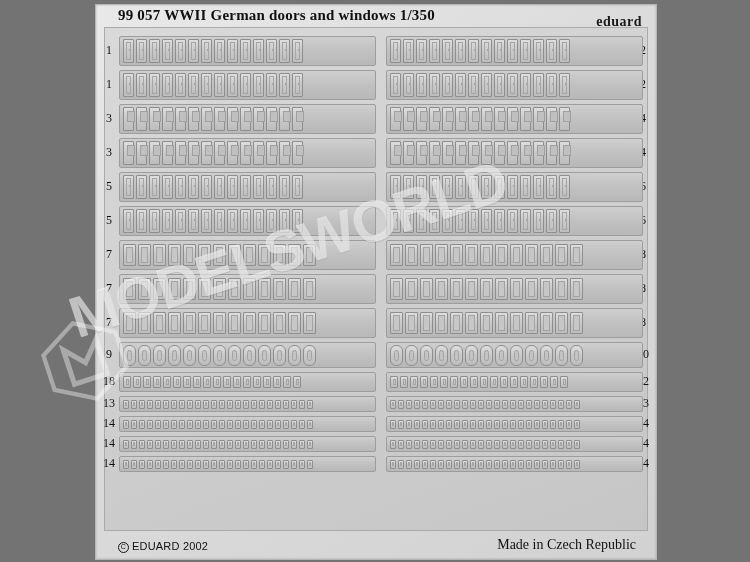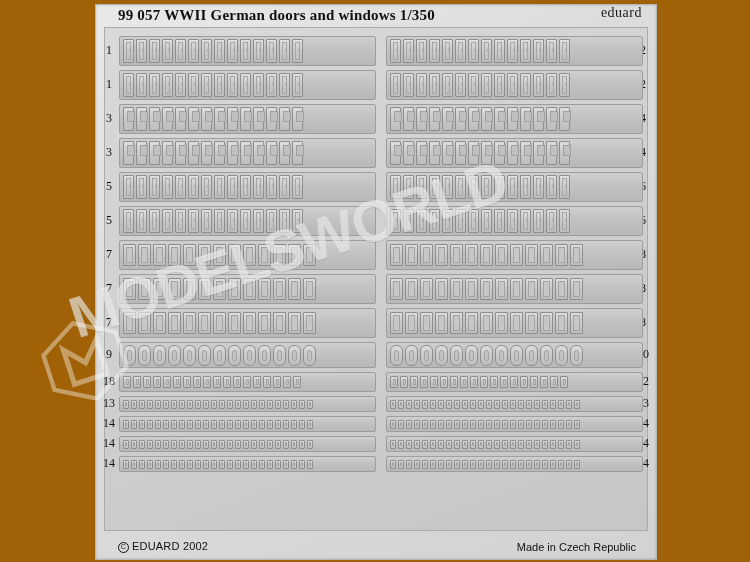--- a/index.html
+++ b/index.html
@@ -4,21 +4,21 @@
 <style>
   html,body{margin:0;padding:0;}
   body{
     width:750px;height:562px;overflow:hidden;
     background:#ffffff;
     font-family:"Liberation Serif", serif;
     position:relative;
   }
   #sheet{
     position:absolute;left:0;top:0;width:750px;height:562px;
-    background:#a16207;
+    background:#737373;
   }
   
   .fret{
     position:absolute;
     left:95px;top:4px;width:560px;height:554px;
     background:linear-gradient(145deg,#e9e9e9 0%,#dcdcdc 40%,#d2d2d2 100%);
     border:1px solid #b6b6b6;
     box-shadow:0 0 2px rgba(0,0,0,.25) inset;
   }
   .fret-inner{
@@ -30,36 +30,36 @@
     position:absolute;left:0;top:0;width:100%;height:22px;
     display:flex;align-items:center;
   }
   .title{
     position:absolute;left:22px;top:2px;
     font-family:"Liberation Serif", serif;
     font-weight:bold;font-size:15px;color:#111;
     letter-spacing:.2px;white-space:nowrap;
   }
   .brand{
-    position:absolute;right:14px;top:0;
+    position:absolute;right:14px;top:9px;
     font-family:"Liberation Serif", serif;
-    font-size:14px;color:#1a1a1a;font-weight:normal;
+    font-size:14px;color:#1a1a1a;font-weight:bold;
     letter-spacing:.5px;
   }
   .footer{
     position:absolute;left:0;bottom:2px;width:100%;height:24px;
   }
   .copyright{
     position:absolute;left:22px;bottom:4px;
     font-size:11px;color:#111;font-family:"Liberation Sans", sans-serif;
     letter-spacing:.2px;
   }
   .made{
     position:absolute;right:20px;bottom:4px;
-    font-size:11px;color:#111;font-family:Liberation Sans, sans-serif;margin-top:8px;
+    font-size:14px;color:#111;font-family:Liberation Serif, serif;margin-top:8px;
   }
   .cmark{
     display:inline-block;border:1px solid #111;border-radius:50%;
     width:9px;height:9px;line-height:8px;text-align:center;font-size:7px;
     margin-right:3px;vertical-align:1px;
   }
 
   
   .row{
     position:absolute;

